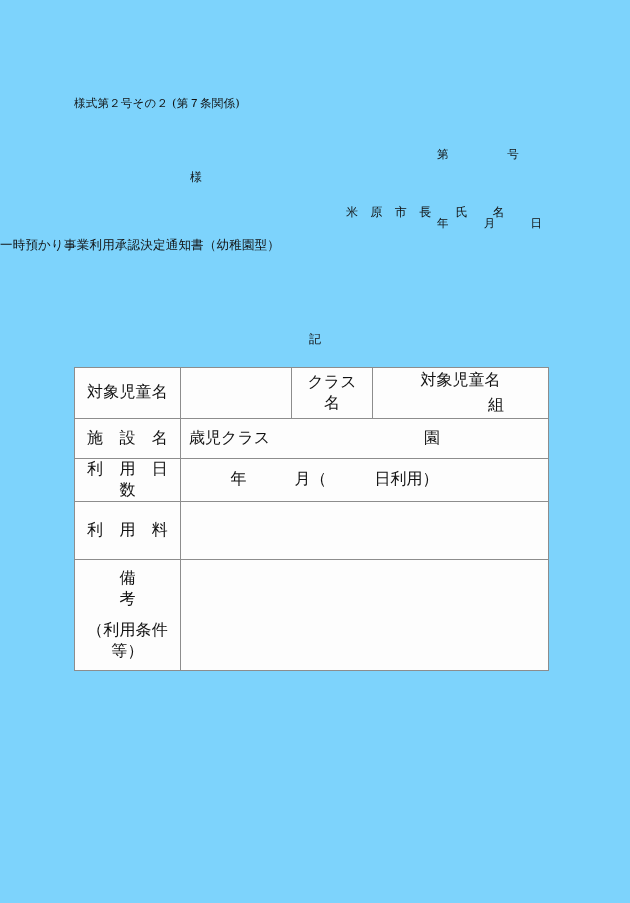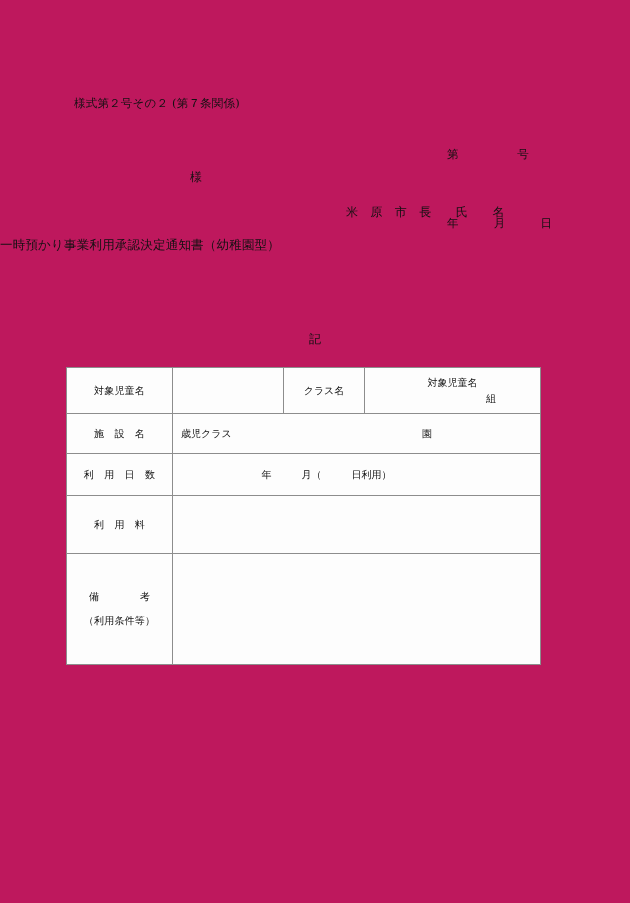--- a/index.html
+++ b/index.html
@@ -13,36 +13,36 @@
     height: 903px;
     position: relative;
     font-family: "DejaVu Serif", "Liberation Serif", serif;
     color: #111111;
     overflow: hidden;
   }
 
   .page {
     position: absolute;
     inset: 0;
-    background: #be185d;
+    background: #7dd3fc;
   }
 
   
   .abs { position: absolute; white-space: pre; line-height: 1.45; }
 
   
   .form-code {
     left: 74px;
     top: 95px;
     font-size: 11.5px;
     letter-spacing: 0.2px;
   }
 
   .doc-number-block {
-    left: 447px;
+    left: 437px;
     top: 113px;
     font-size: 11.5px;
   }
   .doc-number-block .line { display: block; letter-spacing: 0.2px; }
   .doc-number-block .line + .line { margin-top: 20px; font-family: Liberation Mono, monospace; }
 
   .addressee {
     left: 190px;
     top: 169px;
     font-size: 12px;
@@ -80,26 +80,26 @@
     left: 0;
     right: 0;
     top: 331px;
     text-align: center;
     font-size: 12px;
   }
 
   
   .form-table {
     position: absolute;
-    left: 66px;
+    left: 74px;
     top: 367px;
     width: 475px;
     border-collapse: collapse;
     table-layout: fixed;
-    font-size: 10px;
+    font-size: 16px;
   }
   .form-table td {
     border: 1px solid #8d8d8d;
     padding: 0 8px;
     vertical-align: middle;
     background: #fdfdfd;
   }
   .label-cell {
     width: 89px;
     text-align: center;

